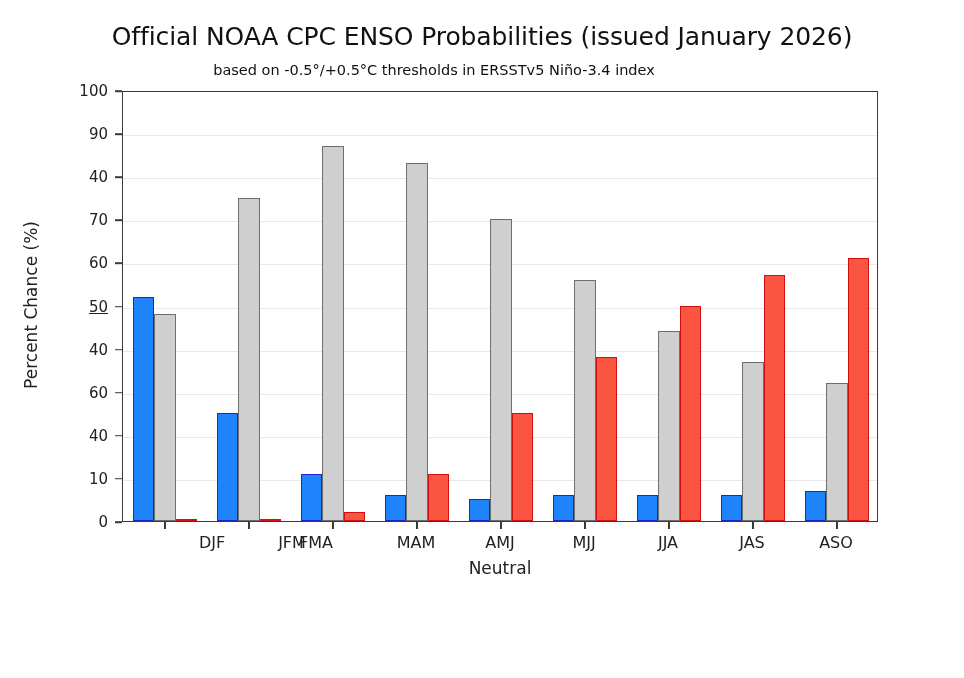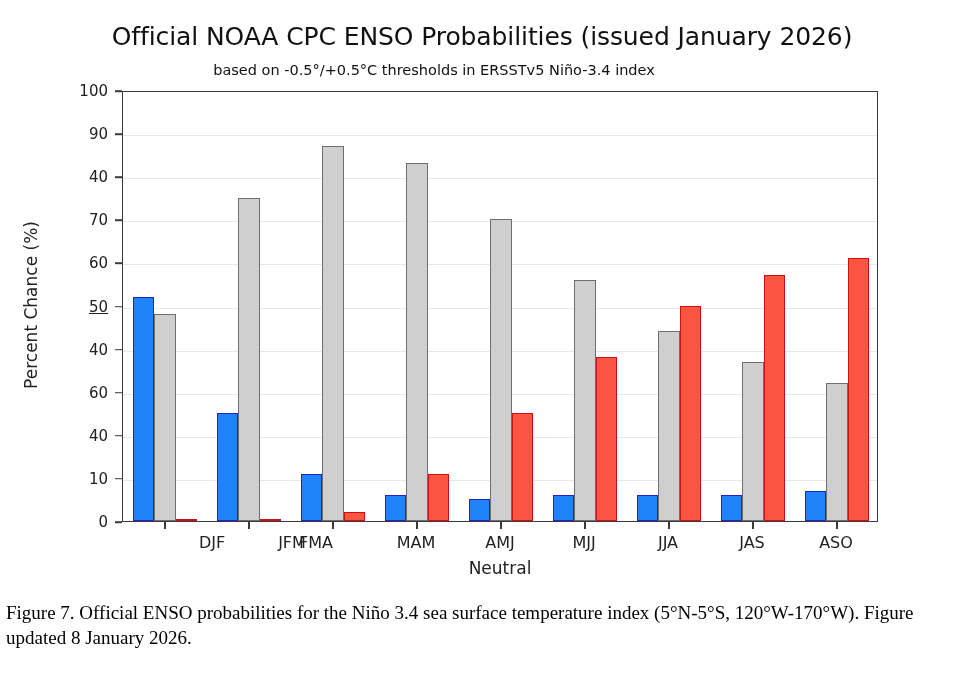--- a/index.html
+++ b/index.html
@@ -177,15 +177,14 @@
         <div class="x-tick-label" style="left: 546px;">JJA</div>
         <div class="x-tick-mark" style="left: 630px;"></div>
         <div class="x-tick-label" style="left: 630px;">JAS</div>
         <div class="x-tick-mark" style="left: 714px;"></div>
         <div class="x-tick-label" style="left: 714px;">ASO</div>
       </div>
     <div class="x-axis-title">Neutral</div>
   </div>
 
 
-  <div class="caption">Figure 7. Official ENSO probabilities for the Niño 3.4 sea surface temperature index (5°N-5°S, 120°W-170°W). Figure updated 8 January 2026.</div>
 
 </div>
 
 </body></html>

